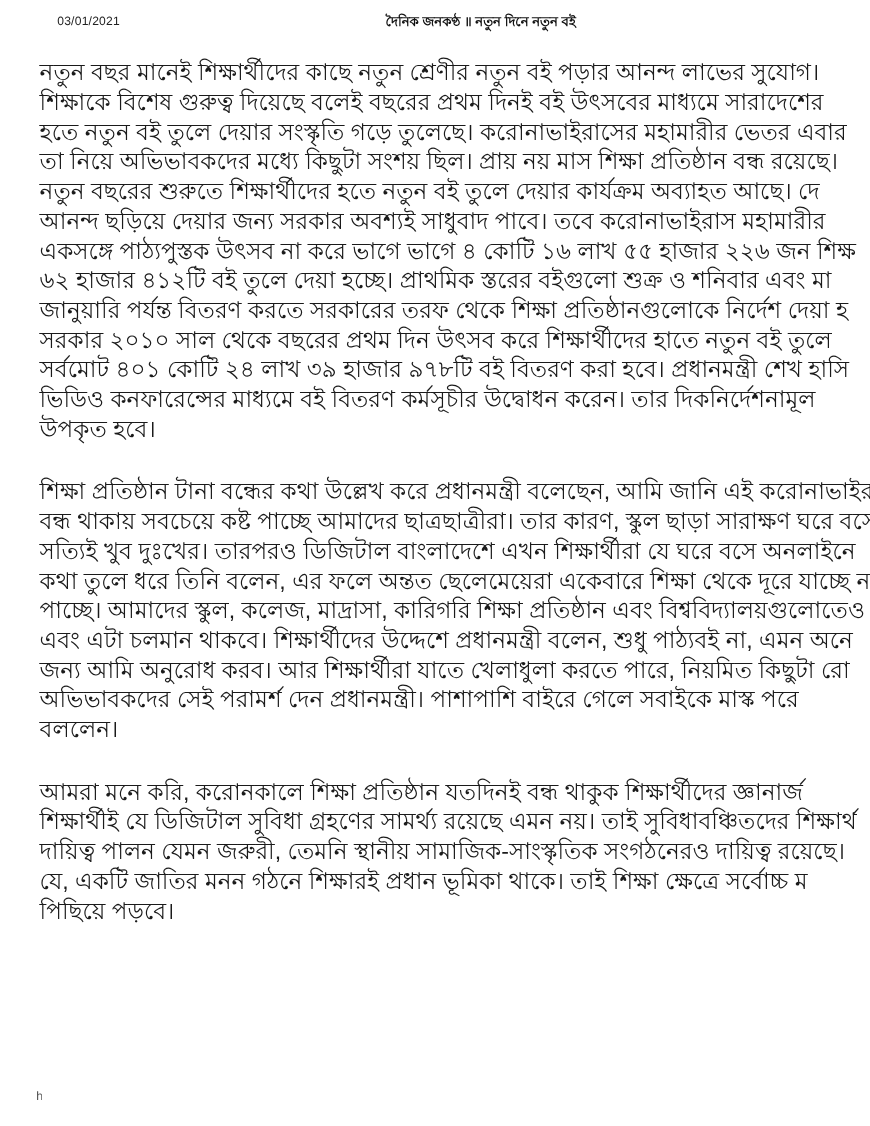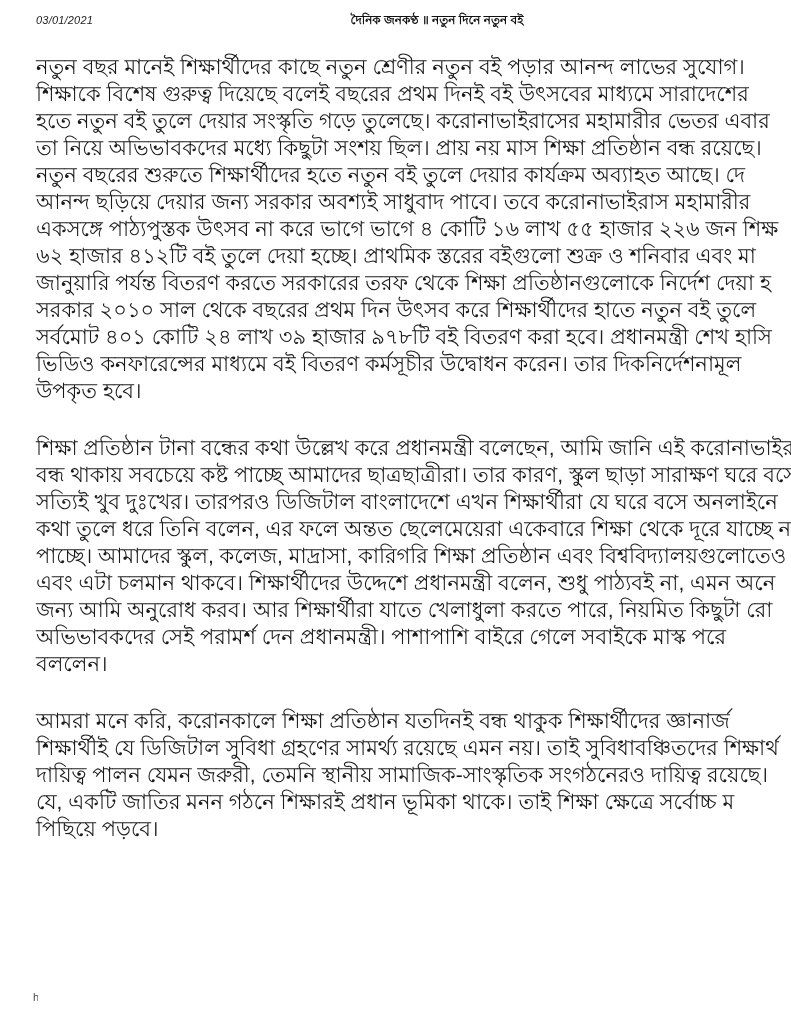--- a/index.html
+++ b/index.html
@@ -10,28 +10,27 @@
   #page {
     position: relative;
     width: 791px;
     height: 1024px;
     background: #ffffff;
     overflow: hidden;
     font-family: "Liberation Sans", "DejaVu Sans", sans-serif;
   }
   .print-date {
     position: absolute;
-    left: 36px;
+    left: 52px;
     top: 14px;
     font-size: 11px;
     line-height: 13px;
     color: #222222;
     letter-spacing: 0.2px;
     white-space: nowrap;
-    font-style: italic;
   }
   .print-title {
     position: absolute;
     left: 0;
     top: 13px;
     width: 874px; 
     text-align: center;
     font-size: 12px;
     line-height: 14px;
     font-weight: bold;

